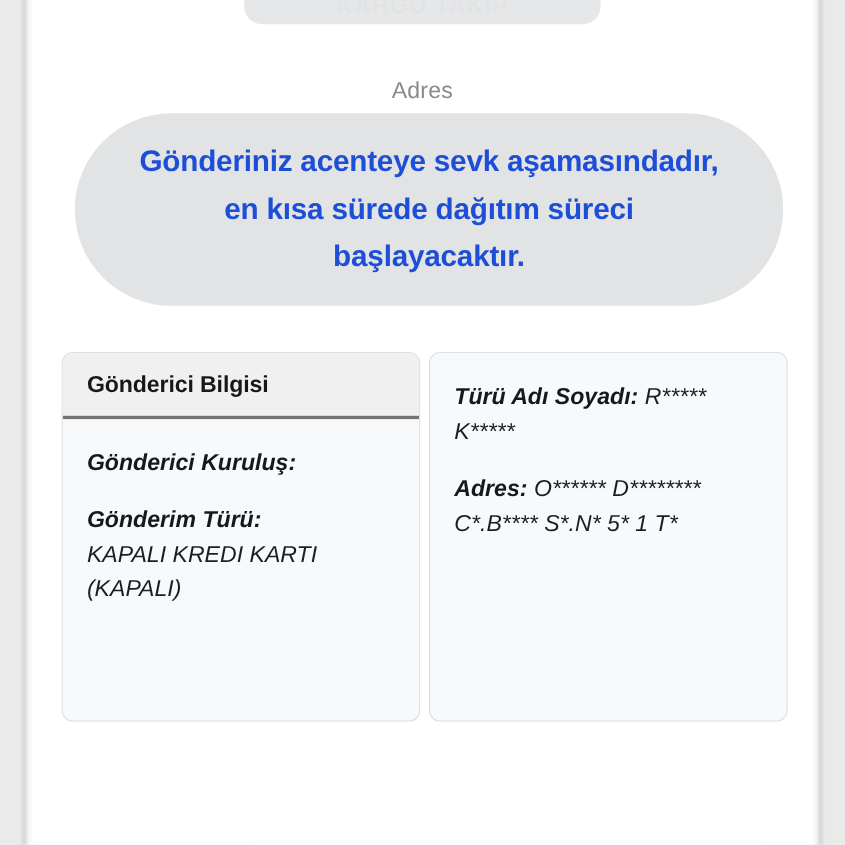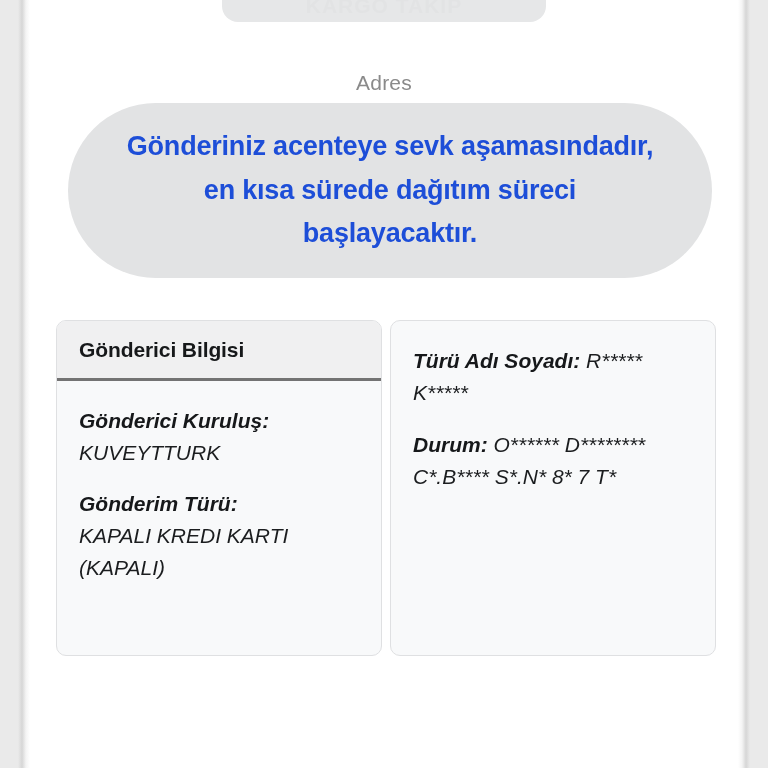--- a/index.html
+++ b/index.html
@@ -185,41 +185,40 @@
 
     <div class="cards-row">
 
       <div class="card">
         <div class="card-header">
           <div class="card-header-title">Gönderici Bilgisi</div>
         </div>
         <div class="card-body">
           <div class="field">
             <div class="field-label field-inline">Gönderici Kuruluş:</div>
-            <div class="field-value-block">KUVEYTTURK</div>
           </div>
           <div class="field">
             <div class="field-label field-inline">Gönderim Türü:</div>
             <div class="field-value-block">KAPALI KREDI KARTI (KAPALI)</div>
           </div>
         </div>
       </div>
 
       <div class="card">
         <div class="card-body">
           <div class="field">
             <div class="field-inline">
               <span class="field-label">Türü Adı Soyadı:</span>
               <span class="field-value">R***** K*****</span>
             </div>
           </div>
           <div class="field">
             <div class="field-inline">
-              <span class="field-label">Durum:</span>
-              <span class="field-value">O****** D******** C*.B**** S*.N* 8* 7 T*</span>
+              <span class="field-label">Adres:</span>
+              <span class="field-value">O****** D******** C*.B**** S*.N* 5* 1 T*</span>
             </div>
           </div>
         </div>
       </div>
 
     </div>
   </div>
 </div>
 
 </body></html>

